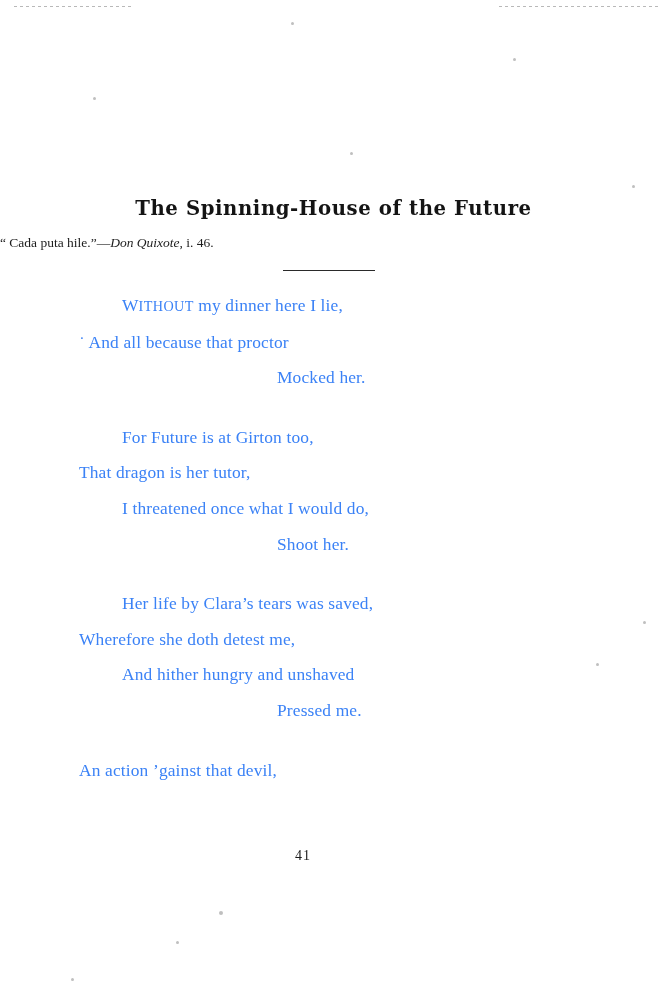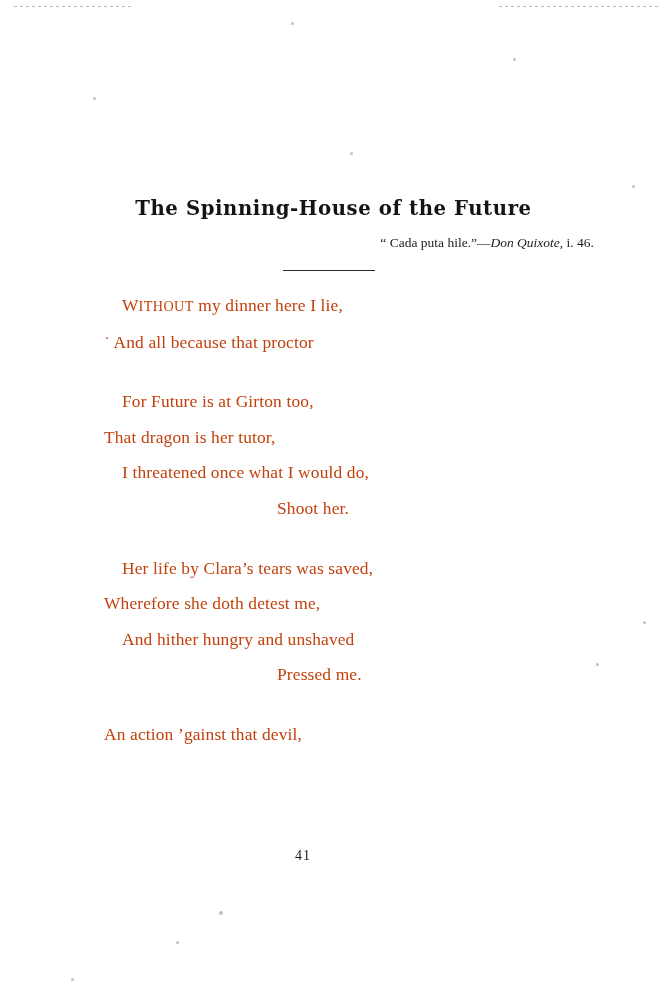--- a/index.html
+++ b/index.html
@@ -53,21 +53,21 @@
     letter-spacing: .6px;
     color: #141414;
     transform: scaleX(0.96);
   }
 
   .epigraph {
     position: absolute;
     top: 235px;
     left: 0;
     width: 594px;
-    text-align: right;
+    text-align: left;
     font-size: 13.5px;
     color: #1d1d1d;
   }
   .epigraph .ital {
     font-style: italic;
   }
 
   .divider {
     position: absolute;
     top: 270px;
@@ -82,26 +82,26 @@
     top: 288px;
     left: 0;
     width: 667px;
   }
   .stanza {
     margin: 0 0 24px 0;
   }
   .line {
     font-size: 17.4px;
     line-height: 35.6px;
-    color: #c2410c;
+    color: #3b82f6;
     white-space: pre;
     letter-spacing: .15px;
   }
   .line.l1 { padding-left: 122px; }
-  .line.l2 { padding-left: 104px; }
+  .line.l2 { padding-left: 79px; }
   .line.l3 { padding-left: 122px; }
   .line.l4 { padding-left: 277px; }
 
   .smallcap-first {
     font-size: 17.4px;
   }
   .smallcaps {
     font-size: 14.2px;
     letter-spacing: .4px;
   }
@@ -142,20 +142,21 @@
     <span>“ Cada puta hile.”—</span><span class="ital">Don Quixote</span><span>, i. 46.</span>
   </div>
 
   <div class="divider"></div>
 
   <div class="poem">
 
     <div class="stanza">
       <div class="line l1"><span class="smallcap-first">W</span><span class="smallcaps">ITHOUT</span><span> my dinner here I lie,</span></div>
       <div class="line l2">˙ And all because that proctor</div>
+      <div class="line l4">Mocked her.</div>
     </div>
 
     <div class="stanza">
       <div class="line l1">For Future is at Girton too,</div>
       <div class="line l2">That dragon is her tutor,</div>
       <div class="line l3">I threatened once what I would do,</div>
       <div class="line l4">Shoot her.</div>
     </div>
 
     <div class="stanza">

